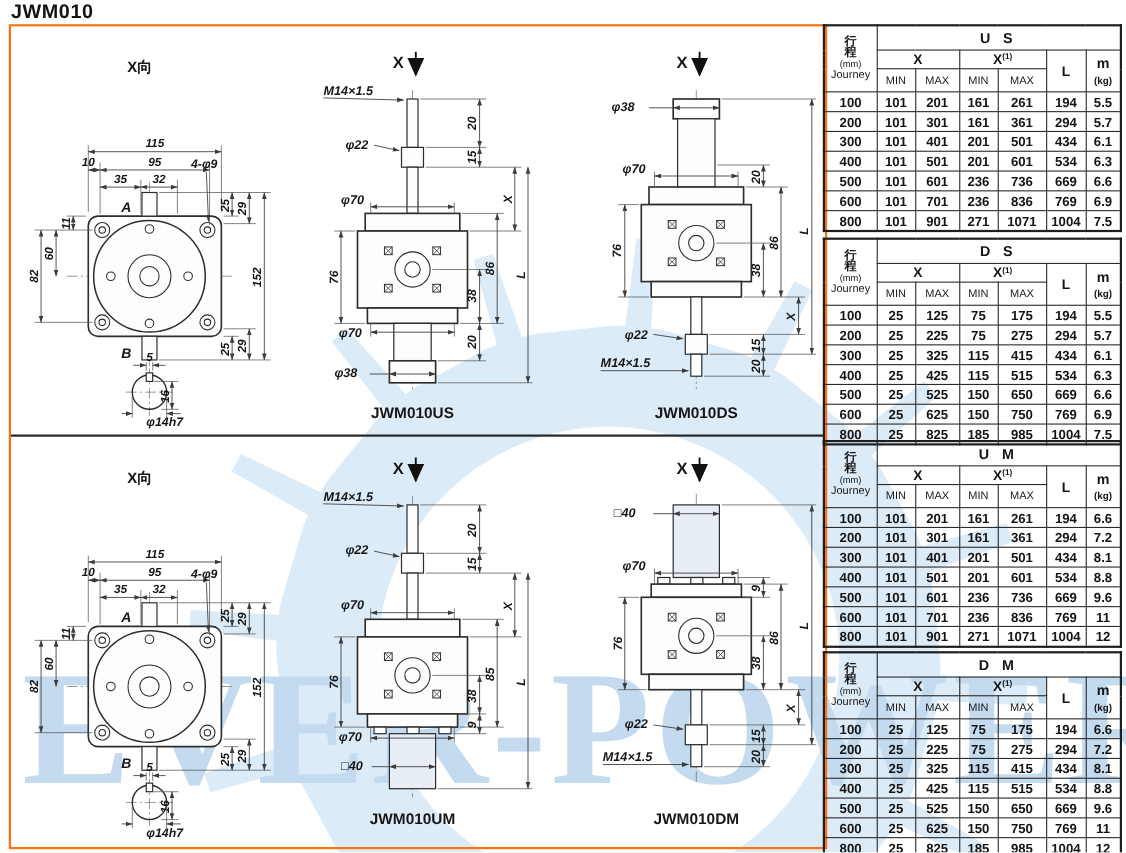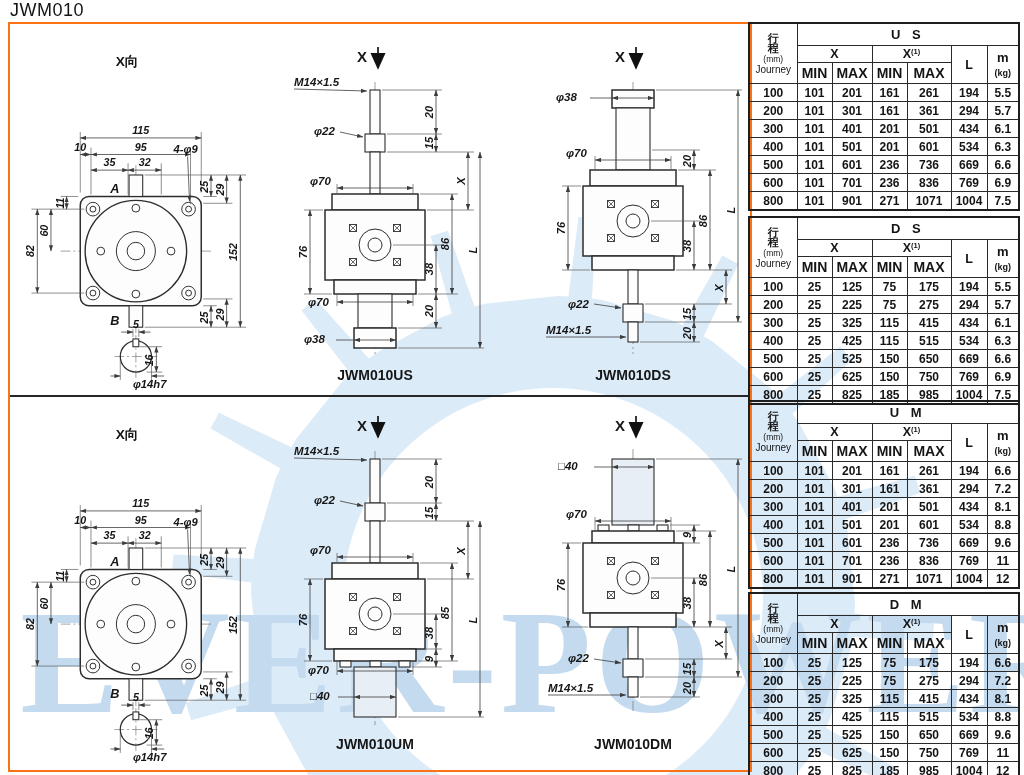--- a/index.html
+++ b/index.html
@@ -1,18 +1,18 @@
 <!DOCTYPE html>
 <html><head>
 <meta charset="utf-8">
 <style>
   html,body{margin:0;padding:0;background:#fff}
   .page{position:relative;width:1024px;height:775px;background:#fff;overflow:hidden;
         font-family:"Liberation Sans",sans-serif;color:#141414}
-  .page-title{position:absolute;left:10px;top:0;font-size:18px;font-weight:400;z-index:2;letter-spacing:.5px}
+  .page-title{position:absolute;left:10px;top:0;font-size:18px;font-weight:700;z-index:2;letter-spacing:.5px}
   .wm{position:absolute;left:0;top:0;z-index:0;pointer-events:none}
   .draw-area{position:absolute;left:8px;top:22px;width:740px;height:746px;border:2px solid #f97316;z-index:1}
   .panel{position:absolute;left:0;width:100%}
   .panel-top{top:0;height:371px}
   .panel-bottom{top:373px;height:371px}
   .divider{position:absolute;left:0;top:371px;width:100%;height:2px;background:#262626}
   .dwg{position:absolute}
   .dwg text{font-family:"Liberation Sans",sans-serif;fill:#161616}
   .part{fill:#fdfdfd;stroke:#2d2d2d;stroke-width:1.5}
   .part2{fill:#fdfdfd;stroke:#2d2d2d;stroke-width:1.1}
@@ -27,21 +27,21 @@
   .vlabel{font-size:14px;font-weight:700}
   .xmark{font-size:15px;font-weight:600}
   .plabel{font-size:14px;font-weight:700}
   .xarrow{stroke:#111;stroke-width:1.7}
   .tables-col{position:absolute;left:748px;top:0;width:272px;height:775px;z-index:1}
   .spec{position:absolute;left:0;border-collapse:collapse;table-layout:fixed;width:272px;
         border:2px solid #1e1e1e;background:transparent}
   .spec td{border:1px solid #2a2a2a;text-align:center;padding:0;vertical-align:middle;color:#141414}
   .spec .ttl{height:21px;font-size:13px;font-weight:700;letter-spacing:4px}
   .spec .r-x td{height:16px;font-size:12.5px;font-weight:700}
-  .spec .r-mm td{height:20px;font-size:14px;font-weight:700}
+  .spec .r-mm td{height:20px;font-size:10px;font-weight:400}
   .spec tbody td{height:17px;font-size:12px;font-weight:600}
   .jcell{font-size:11px;font-weight:700;line-height:10px}
   .jcell .mm{font-size:8.5px;font-weight:400}
   .jcell .jy{font-size:10px;font-weight:400}
   .spec sup{font-size:7.5px;vertical-align:4px;font-weight:700}
   .mh .m1{font-size:13px;font-weight:700}
   .mh .m2{font-size:9px;font-weight:700;line-height:9px}
   .lh{font-size:12.5px;font-weight:600}
 </style>
 </head>

